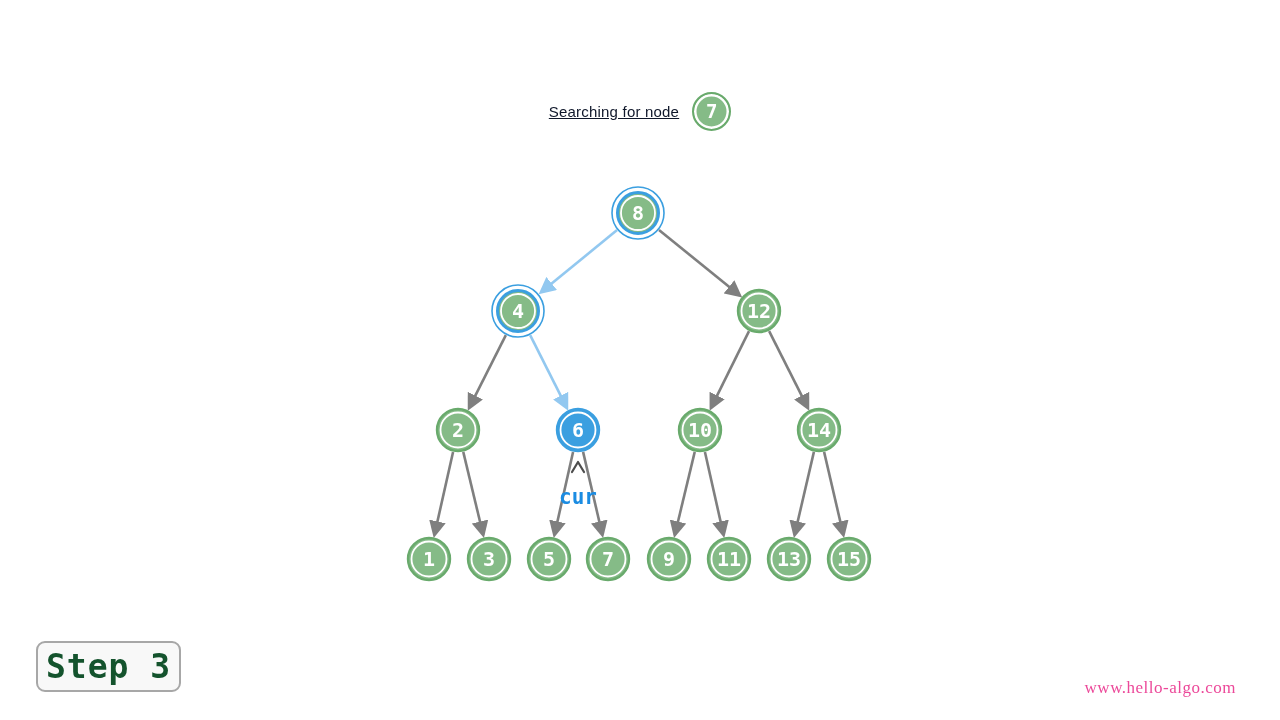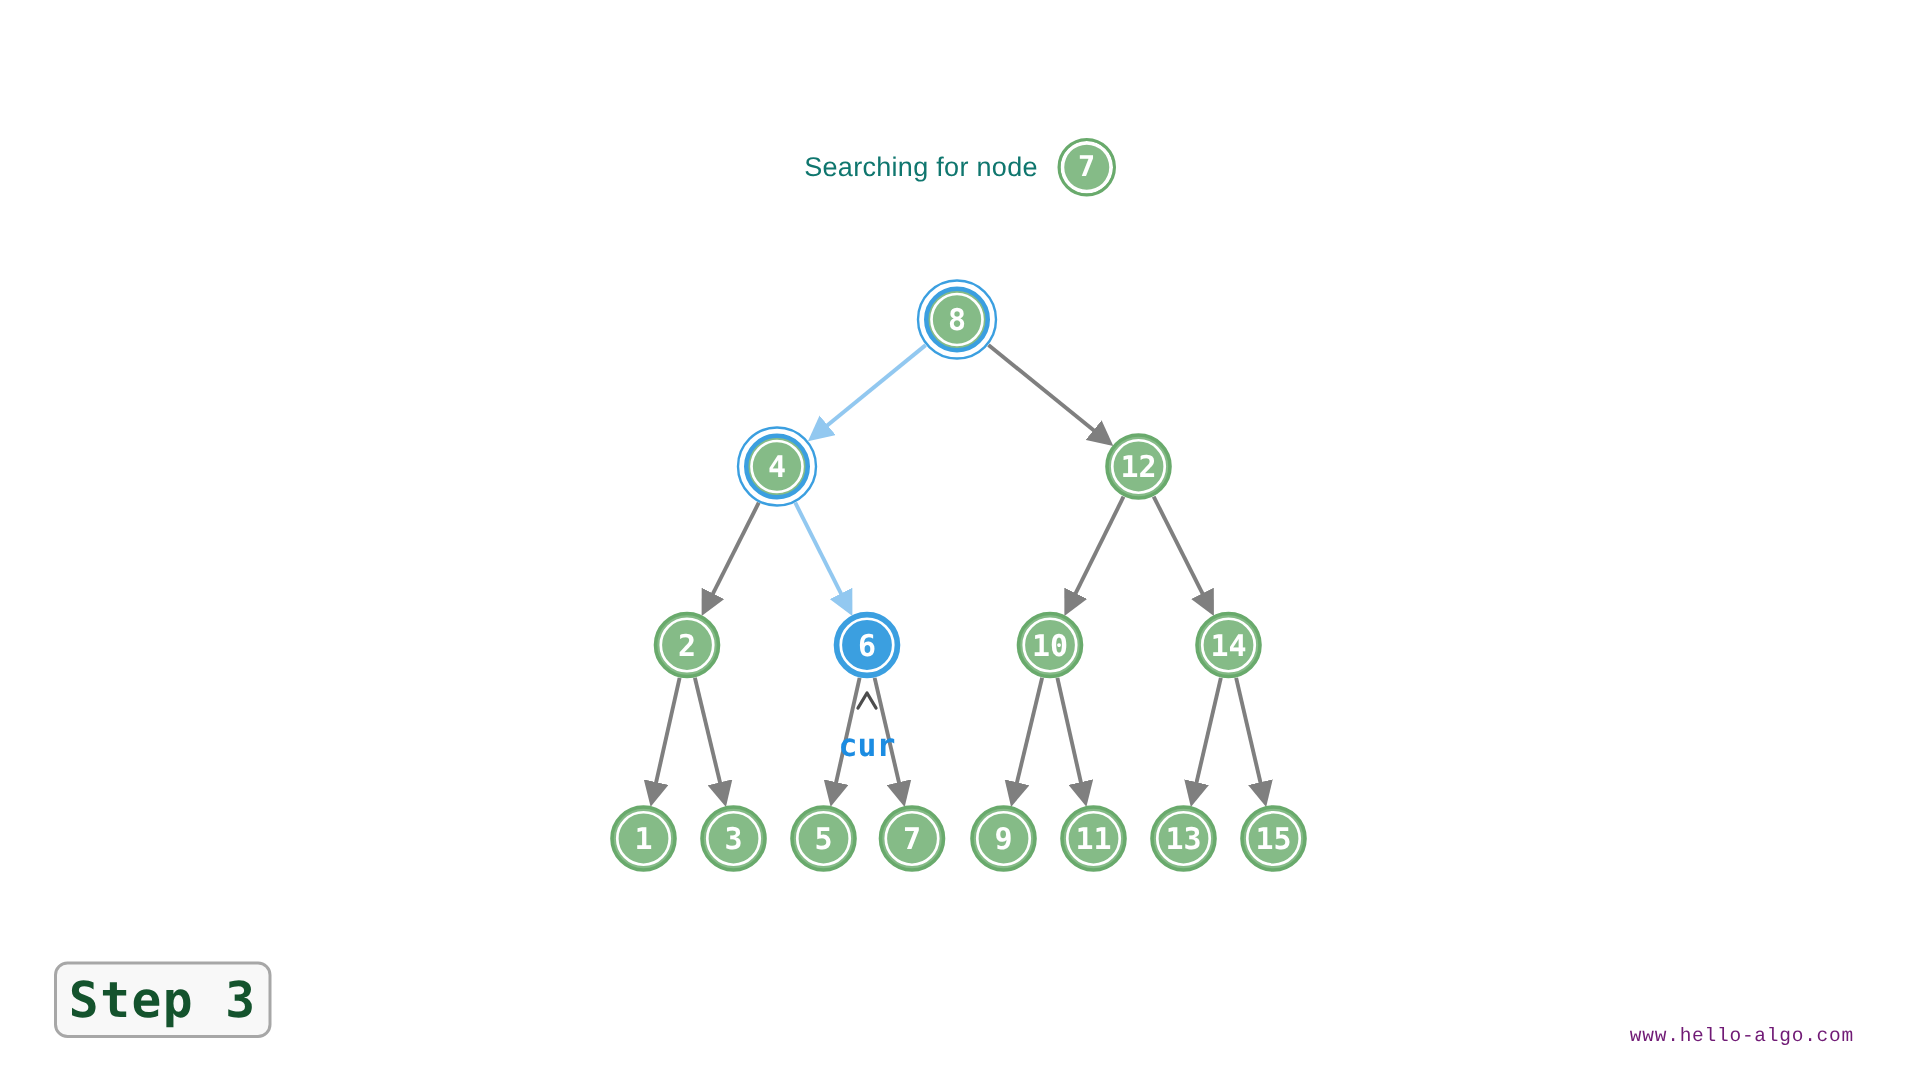--- a/index.html
+++ b/index.html
@@ -1,43 +1,43 @@
 <!DOCTYPE html>
 <html><head>
 <meta charset="utf-8">
 <style>
   html,body{margin:0;padding:0;background:#ffffff;}
   .stage{position:relative;width:1280px;height:720px;background:#ffffff;overflow:hidden;
          font-family:"Liberation Sans",sans-serif;}
   
   .title-row{position:absolute;left:0;top:87px;width:1280px;height:48px;
              display:flex;align-items:center;justify-content:center;gap:13px;}
-  .title-text{font-size:18px;color:#0f766e;letter-spacing:.2px;}
+  .title-text{font-size:15px;color:#0f172a;letter-spacing:.2px;text-decoration:underline;}
   .title-node{width:35px;height:35px;border-radius:50%;
               background:#85bb87;border:2.5px solid #69aa6c;
               box-shadow:inset 0 0 0 2.5px #ffffff;
               display:flex;align-items:center;justify-content:center;
               font-family:"DejaVu Sans Mono",monospace;font-weight:bold;
               font-size:19px;color:#ffffff;}
   
   .tree-svg{position:absolute;left:0;top:0;width:1280px;height:720px;}
   .node-label{font-family:"DejaVu Sans Mono",monospace;font-weight:bold;
               font-size:20px;fill:#ffffff;text-anchor:middle;}
   .cur-label{font-family:"DejaVu Sans Mono",monospace;font-weight:bold;
              font-size:21px;text-anchor:middle;}
   
   .step-box{position:absolute;left:36px;top:641px;width:141px;height:47px;
             background:#f8f8f8;border:2px solid #a7a7a7;border-radius:9px;
             display:flex;align-items:center;justify-content:center;}
   .step-box span{font-family:"DejaVu Sans Mono",monospace;font-weight:bold;
                  font-size:33px;color:#14532d;letter-spacing:1px;}
   
   .watermark{position:absolute;right:44px;bottom:22px;
-             font-family:Liberation Mono, monospace;font-size:13px;
-             color:#701a75;letter-spacing:.5px;}
+             font-family:Liberation Serif, serif;font-size:17px;
+             color:#ec4899;letter-spacing:.5px;}
 </style>
 </head>
 <body>
 
 <div class="stage">
 
   <div class="title-row">
     <span class="title-text">Searching for node</span>
     <span class="title-node">
       <span>7</span>

